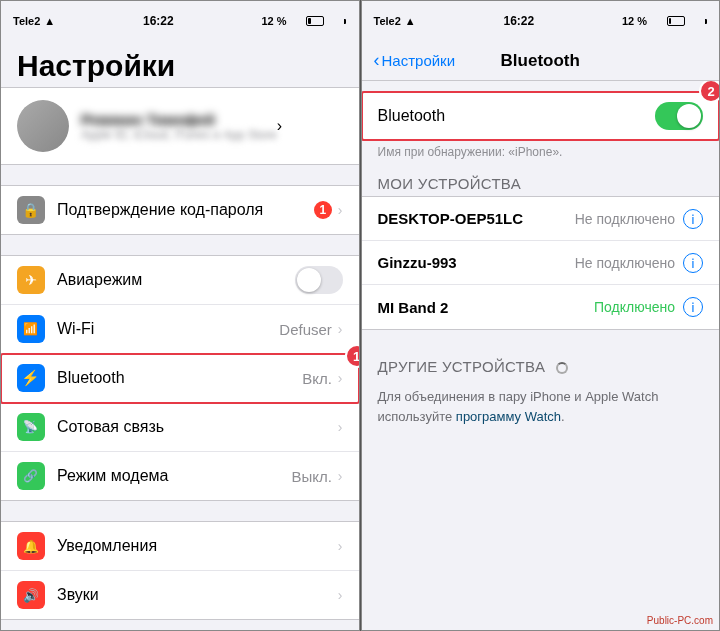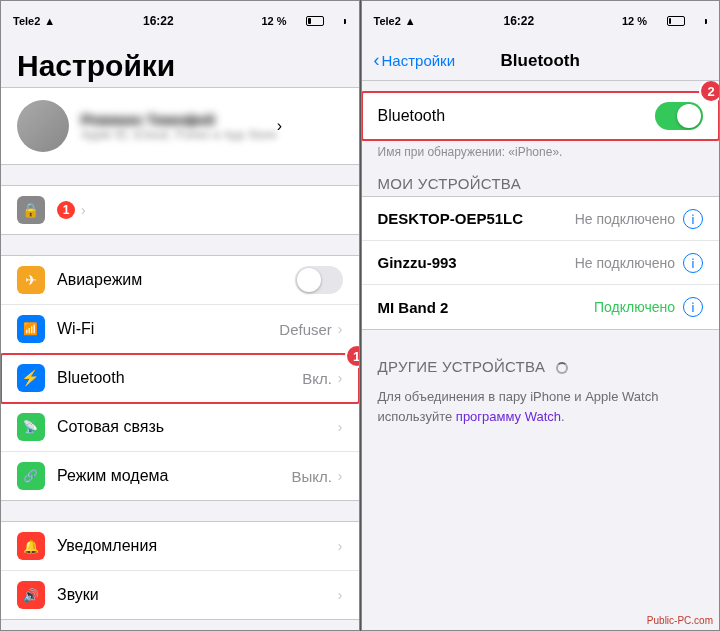--- a/index.html
+++ b/index.html
@@ -268,21 +268,21 @@
       vertical-align: middle;
     }
     @keyframes spin { to { transform: rotate(360deg); } }
 
     .other-devices-text {
       font-size: 13px;
       color: #6d6d72;
       padding: 8px 16px;
       line-height: 1.5;
     }
-    .link { color: #6d28d9; }
+    .link { color: #0c4a6e; }
 
     
     .divider {
       width: 1px;
       background: #555;
     }
 
     
     .watermark {
       position: absolute;
@@ -359,20 +359,21 @@
         <div class="subtitle">Apple ID, iCloud, iTunes и App Store</div>
       </div>
       <span class="chevron">›</span>
     </div>
 
     <div class="settings-group">
       <div class="settings-item">
         <div class="icon-wrap" style="background:#888;">
           <span style="color:#fff;font-size:14px;">🔒</span>
         </div>
+        <span class="label">Подтверждение код-пароля</span>
         <div class="badge">1</div>
         <span class="chevron">›</span>
       </div>
     </div>
 
     <div class="settings-group">
 
       <div class="settings-item">
         <div class="icon-wrap" style="background:#f4a523;">
           <span class="icon-airplane">✈</span>

